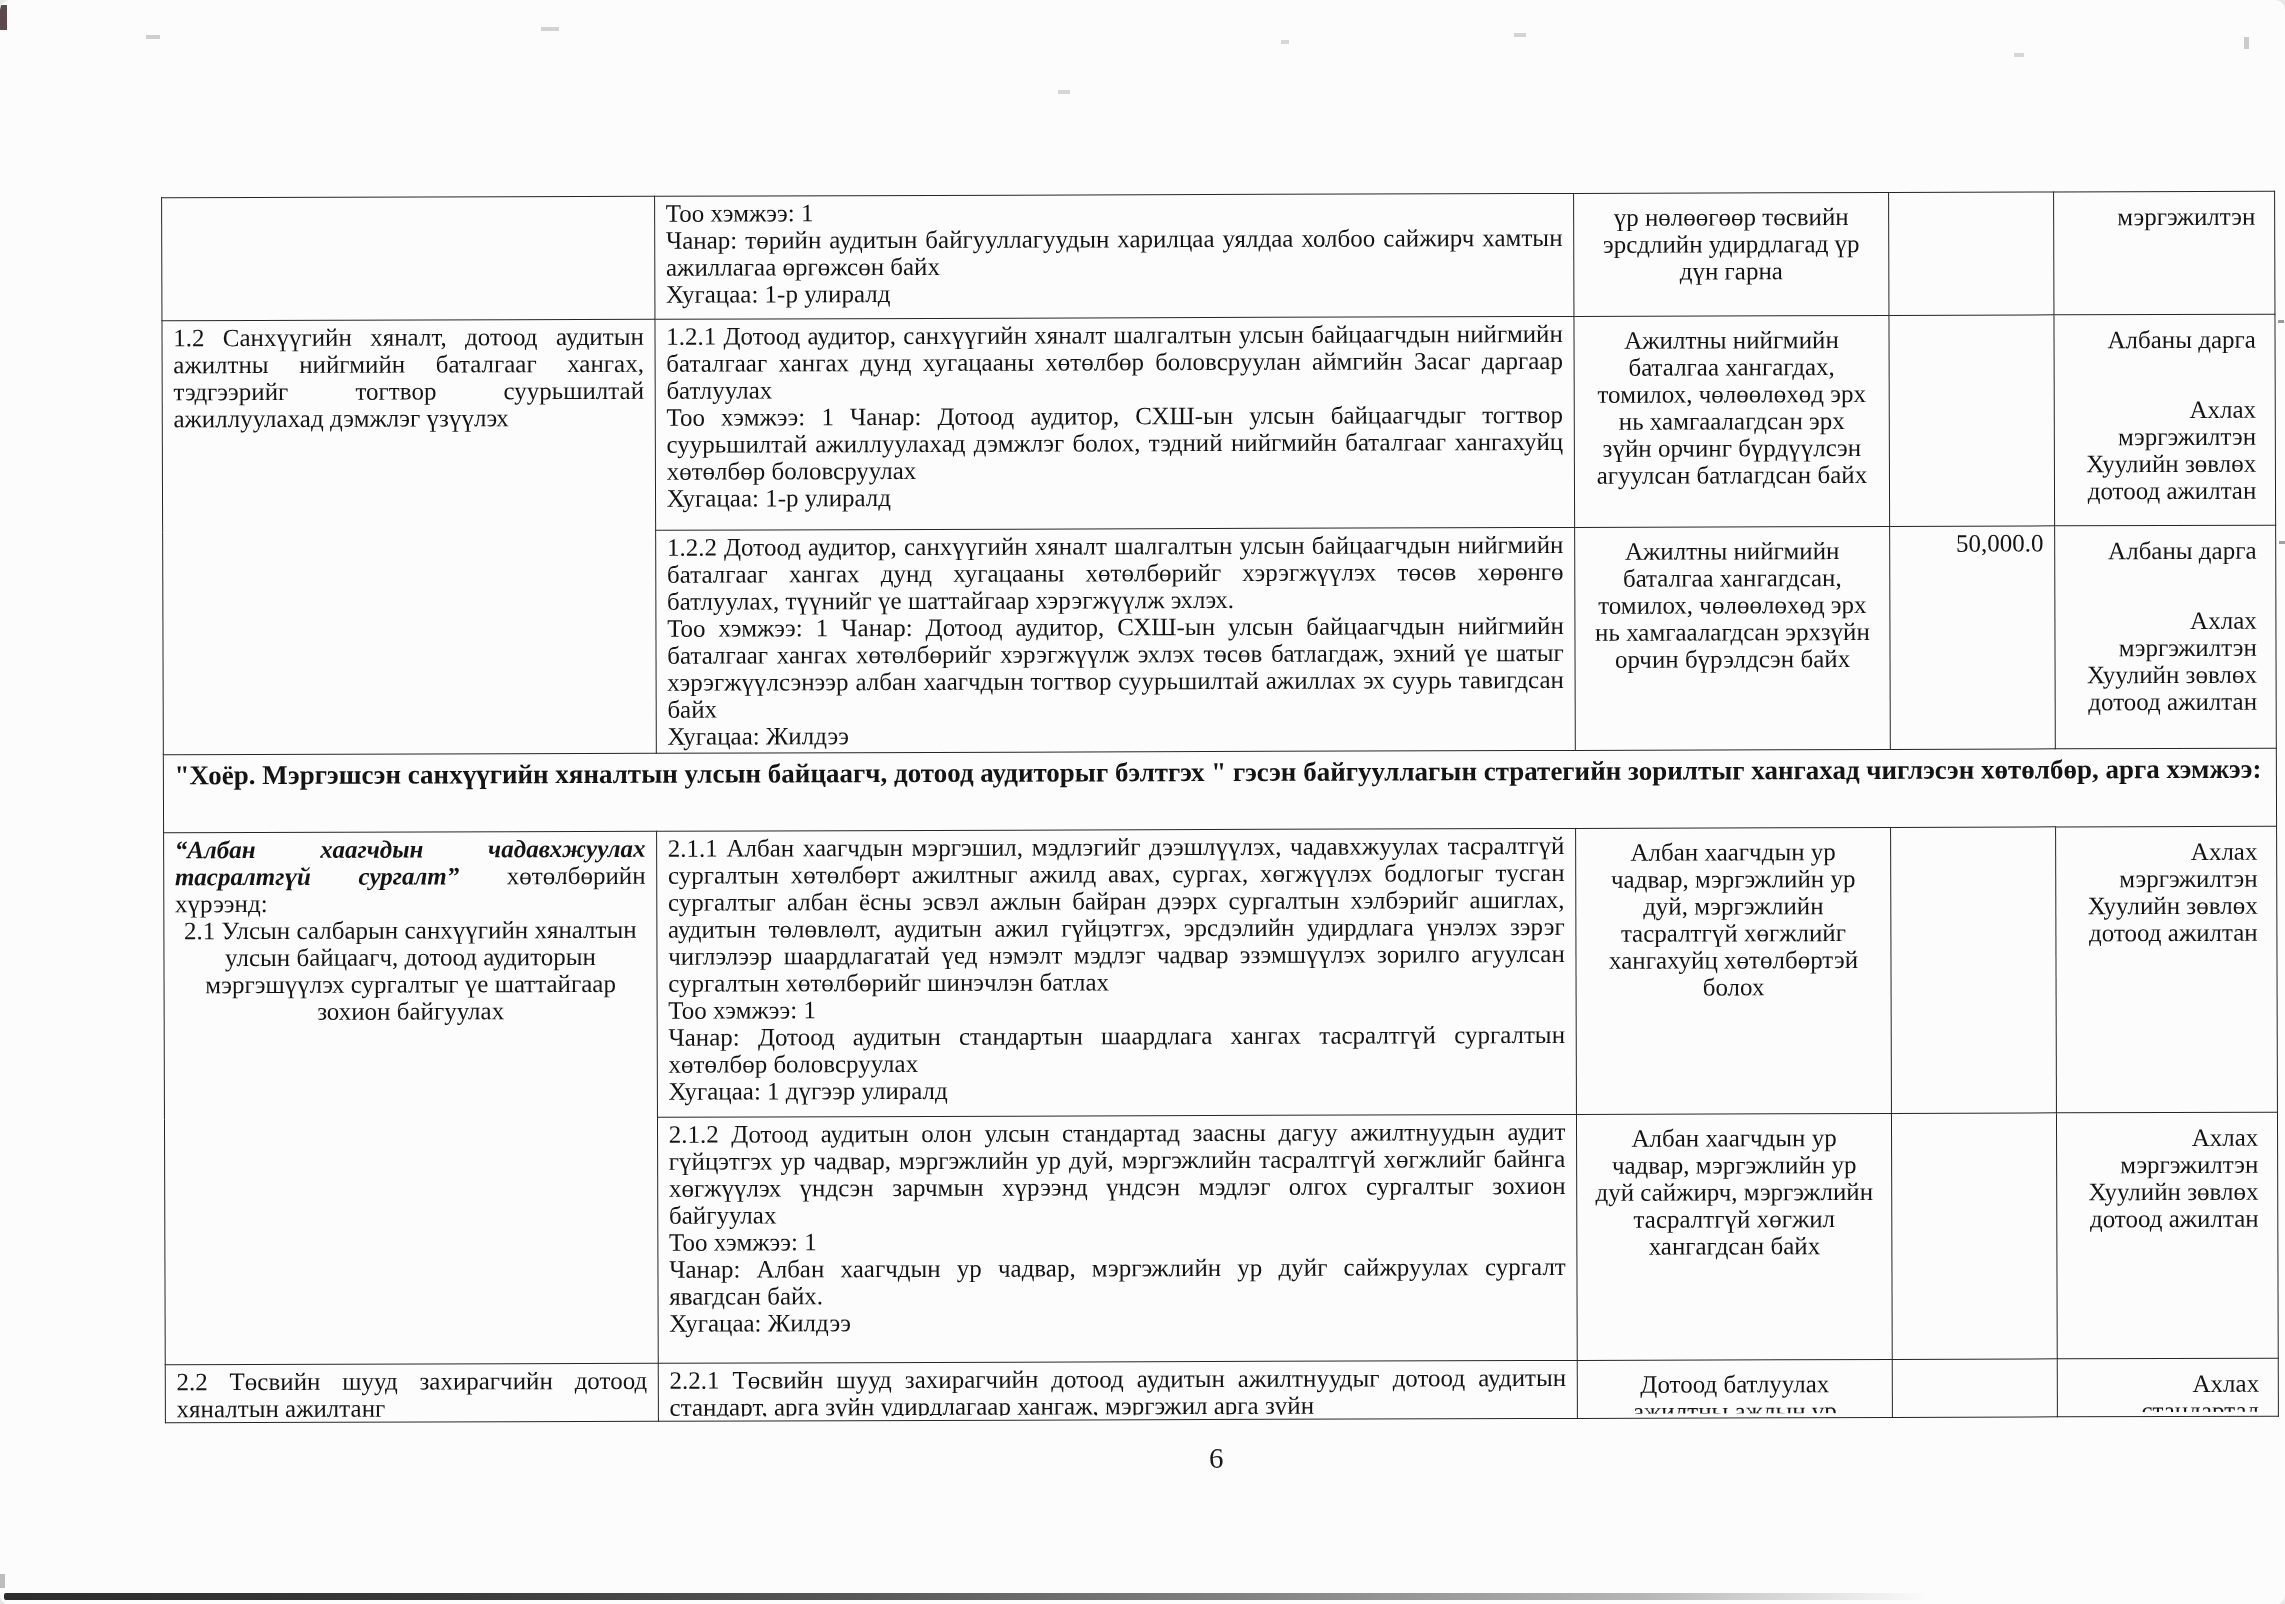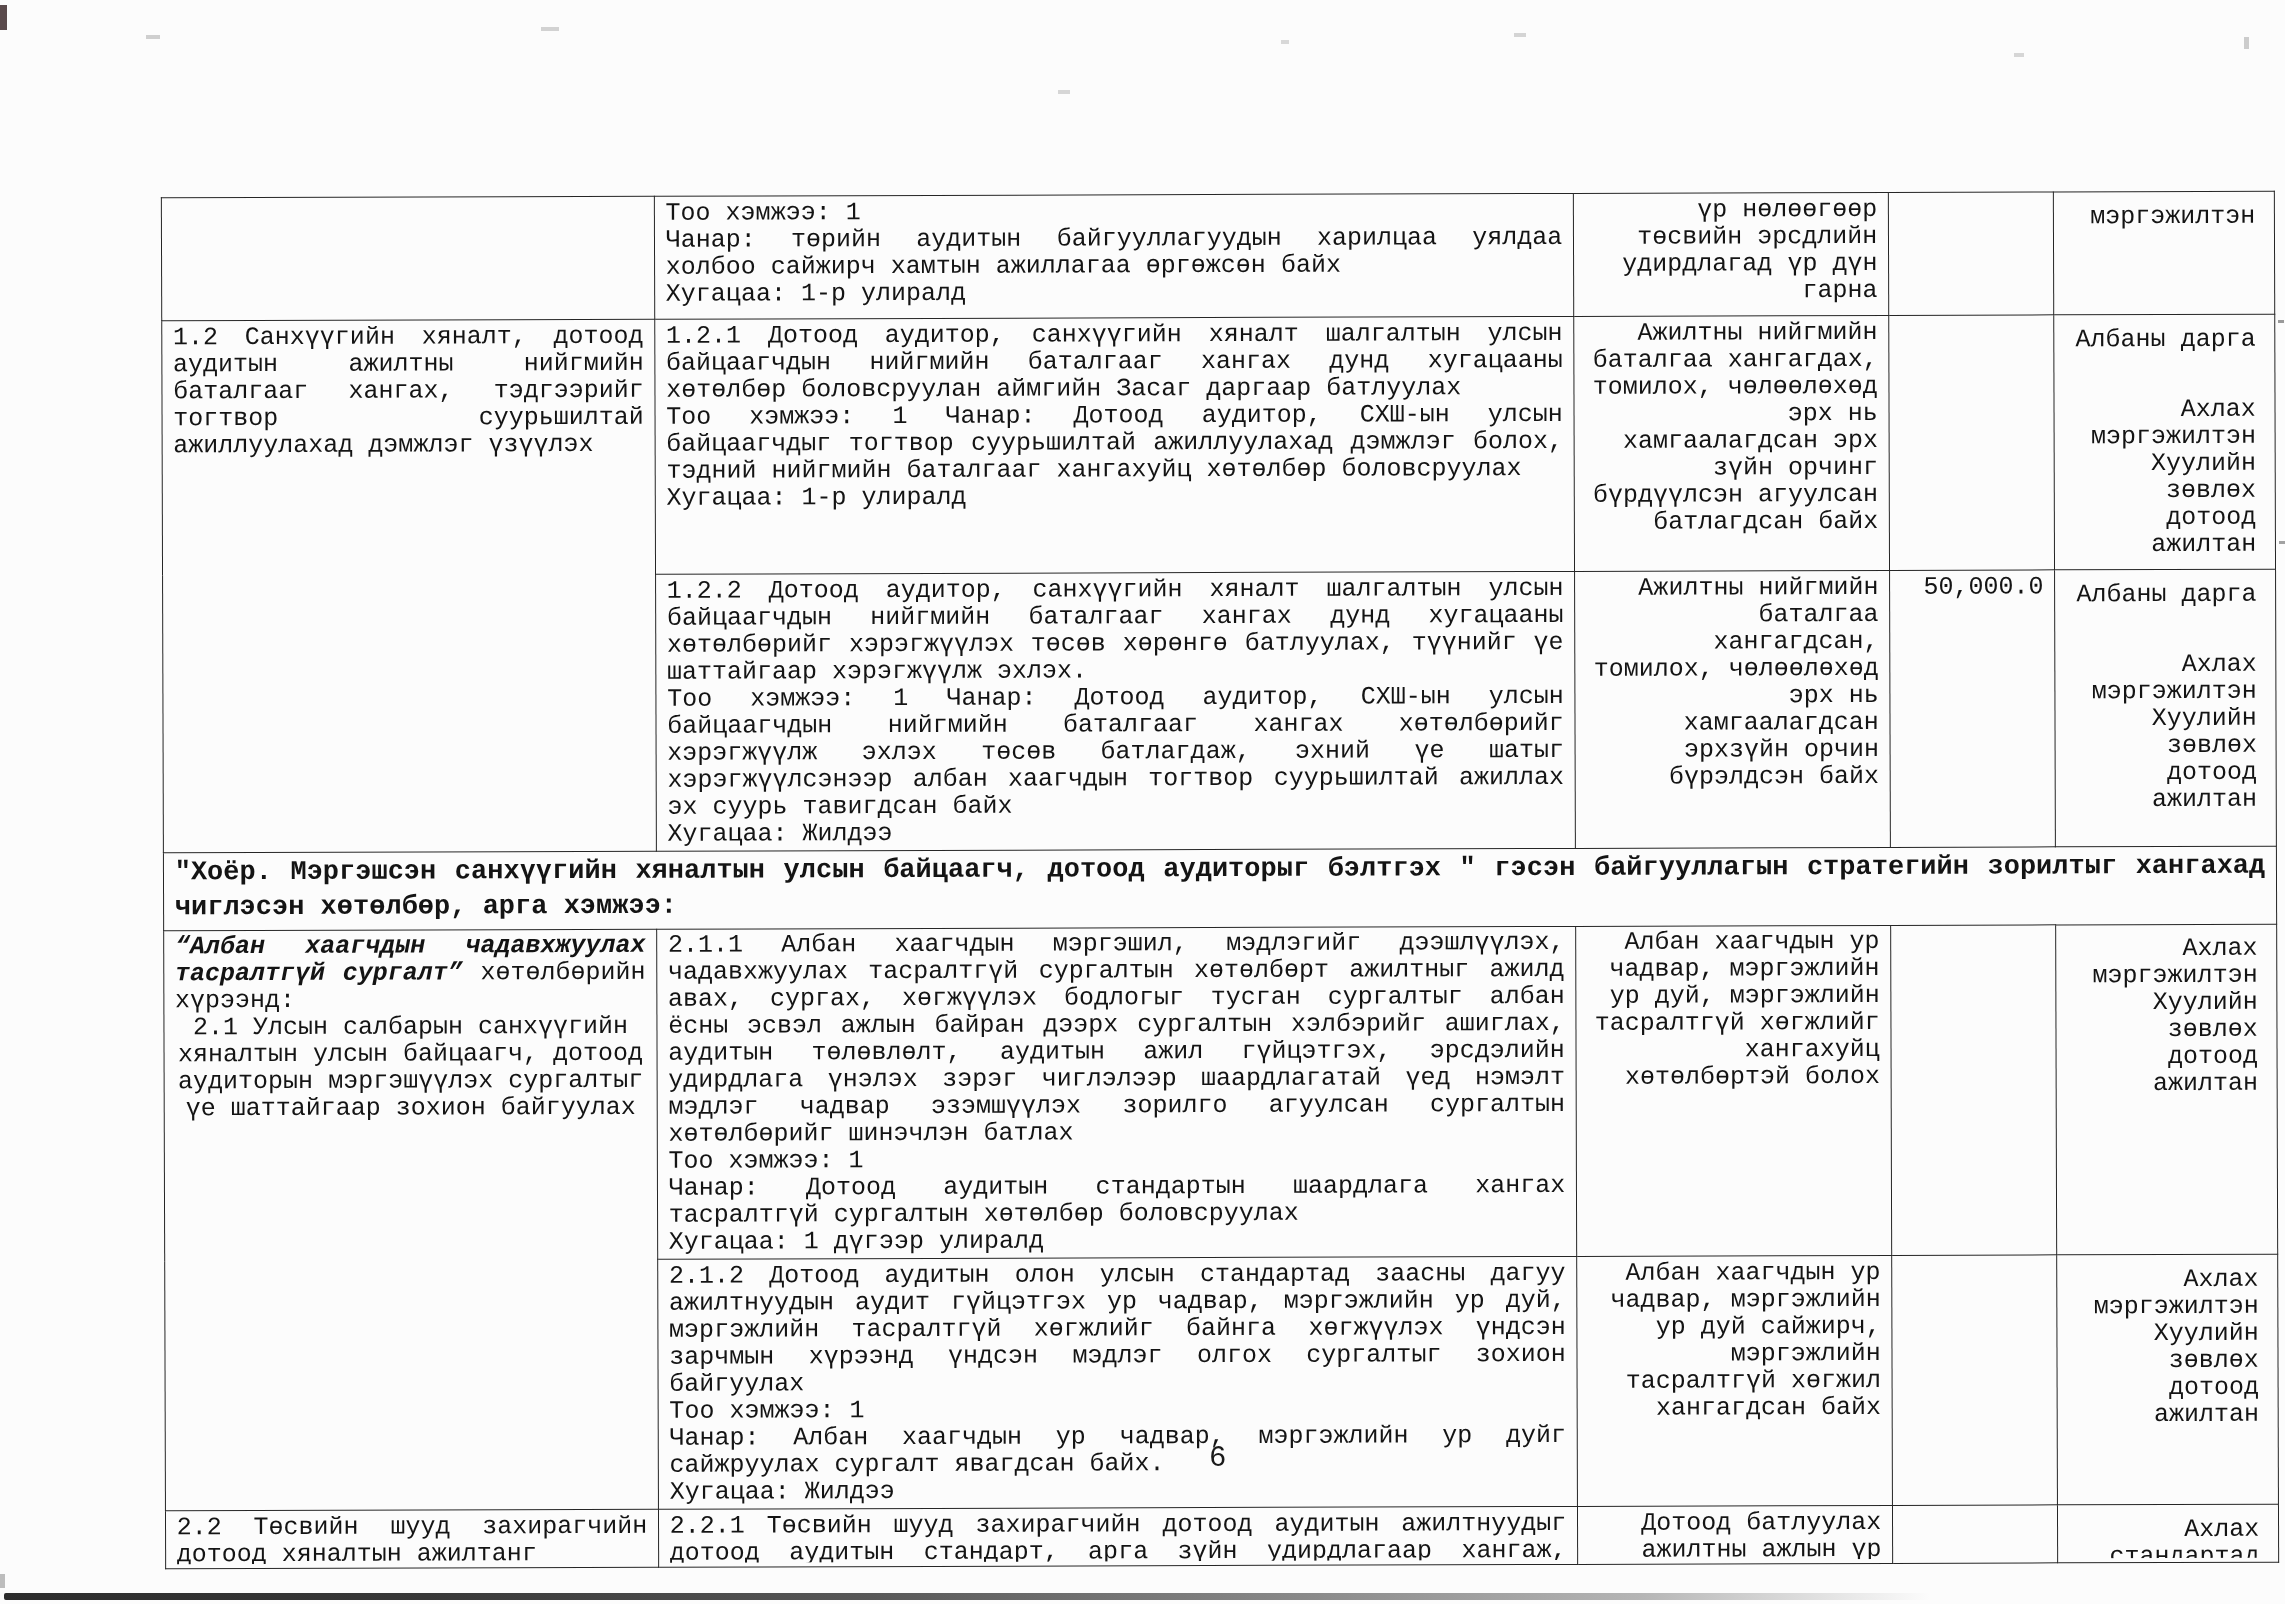--- a/index.html
+++ b/index.html
@@ -1,22 +1,23 @@
 <!DOCTYPE html>
 <html><head>
 <meta charset="utf-8">
 <style>
   html,body{margin:0;padding:0;background:#e8e8e8;}
   .page{
     position:relative;
     width:2285px;height:1605px;
     background:#fcfcfc;
     overflow:hidden;
-    font-family:Liberation Mono, monospace;
+    font-family:Liberation Serif, serif;
     color:#141414;
+    border-radius:10px;
   }
   .tablewrap{
     position:absolute;left:163px;top:194px;width:2113px;
     transform:rotate(-0.18deg);
     transform-origin:50% 50%;
   }
   table.plan{
     width:100%;
     border-collapse:collapse;
     table-layout:fixed;
@@ -32,21 +33,21 @@
   tr.r0{height:123px;}
   tr.r1{height:211px;}
   tr.r2{height:223px;}
   tr.rh{height:78px;}
   tr.r3{height:286px;}
   tr.r4{height:246px;}
   tr.r5{height:58px;}
   td.c1{text-align:justify;}
   td.c1 p{margin:0;text-align:justify;}
   td.c2 p{margin:0;text-align:justify;}
-  td.c3 p{margin:0;text-align:right;}
+  td.c3 p{margin:7px;text-align:center;}
   td.c4{text-align:right;vertical-align:middle;}
   td.c4 p{margin:0;}
   td.c5 p{margin:8px;text-align:right;}
   td.c5 p.gap{margin-top:43px;}
   td.hdr{
     font-weight:bold;
     font-size:27px;
     line-height:35px;
     padding:2.9px 9.7px;
   }

